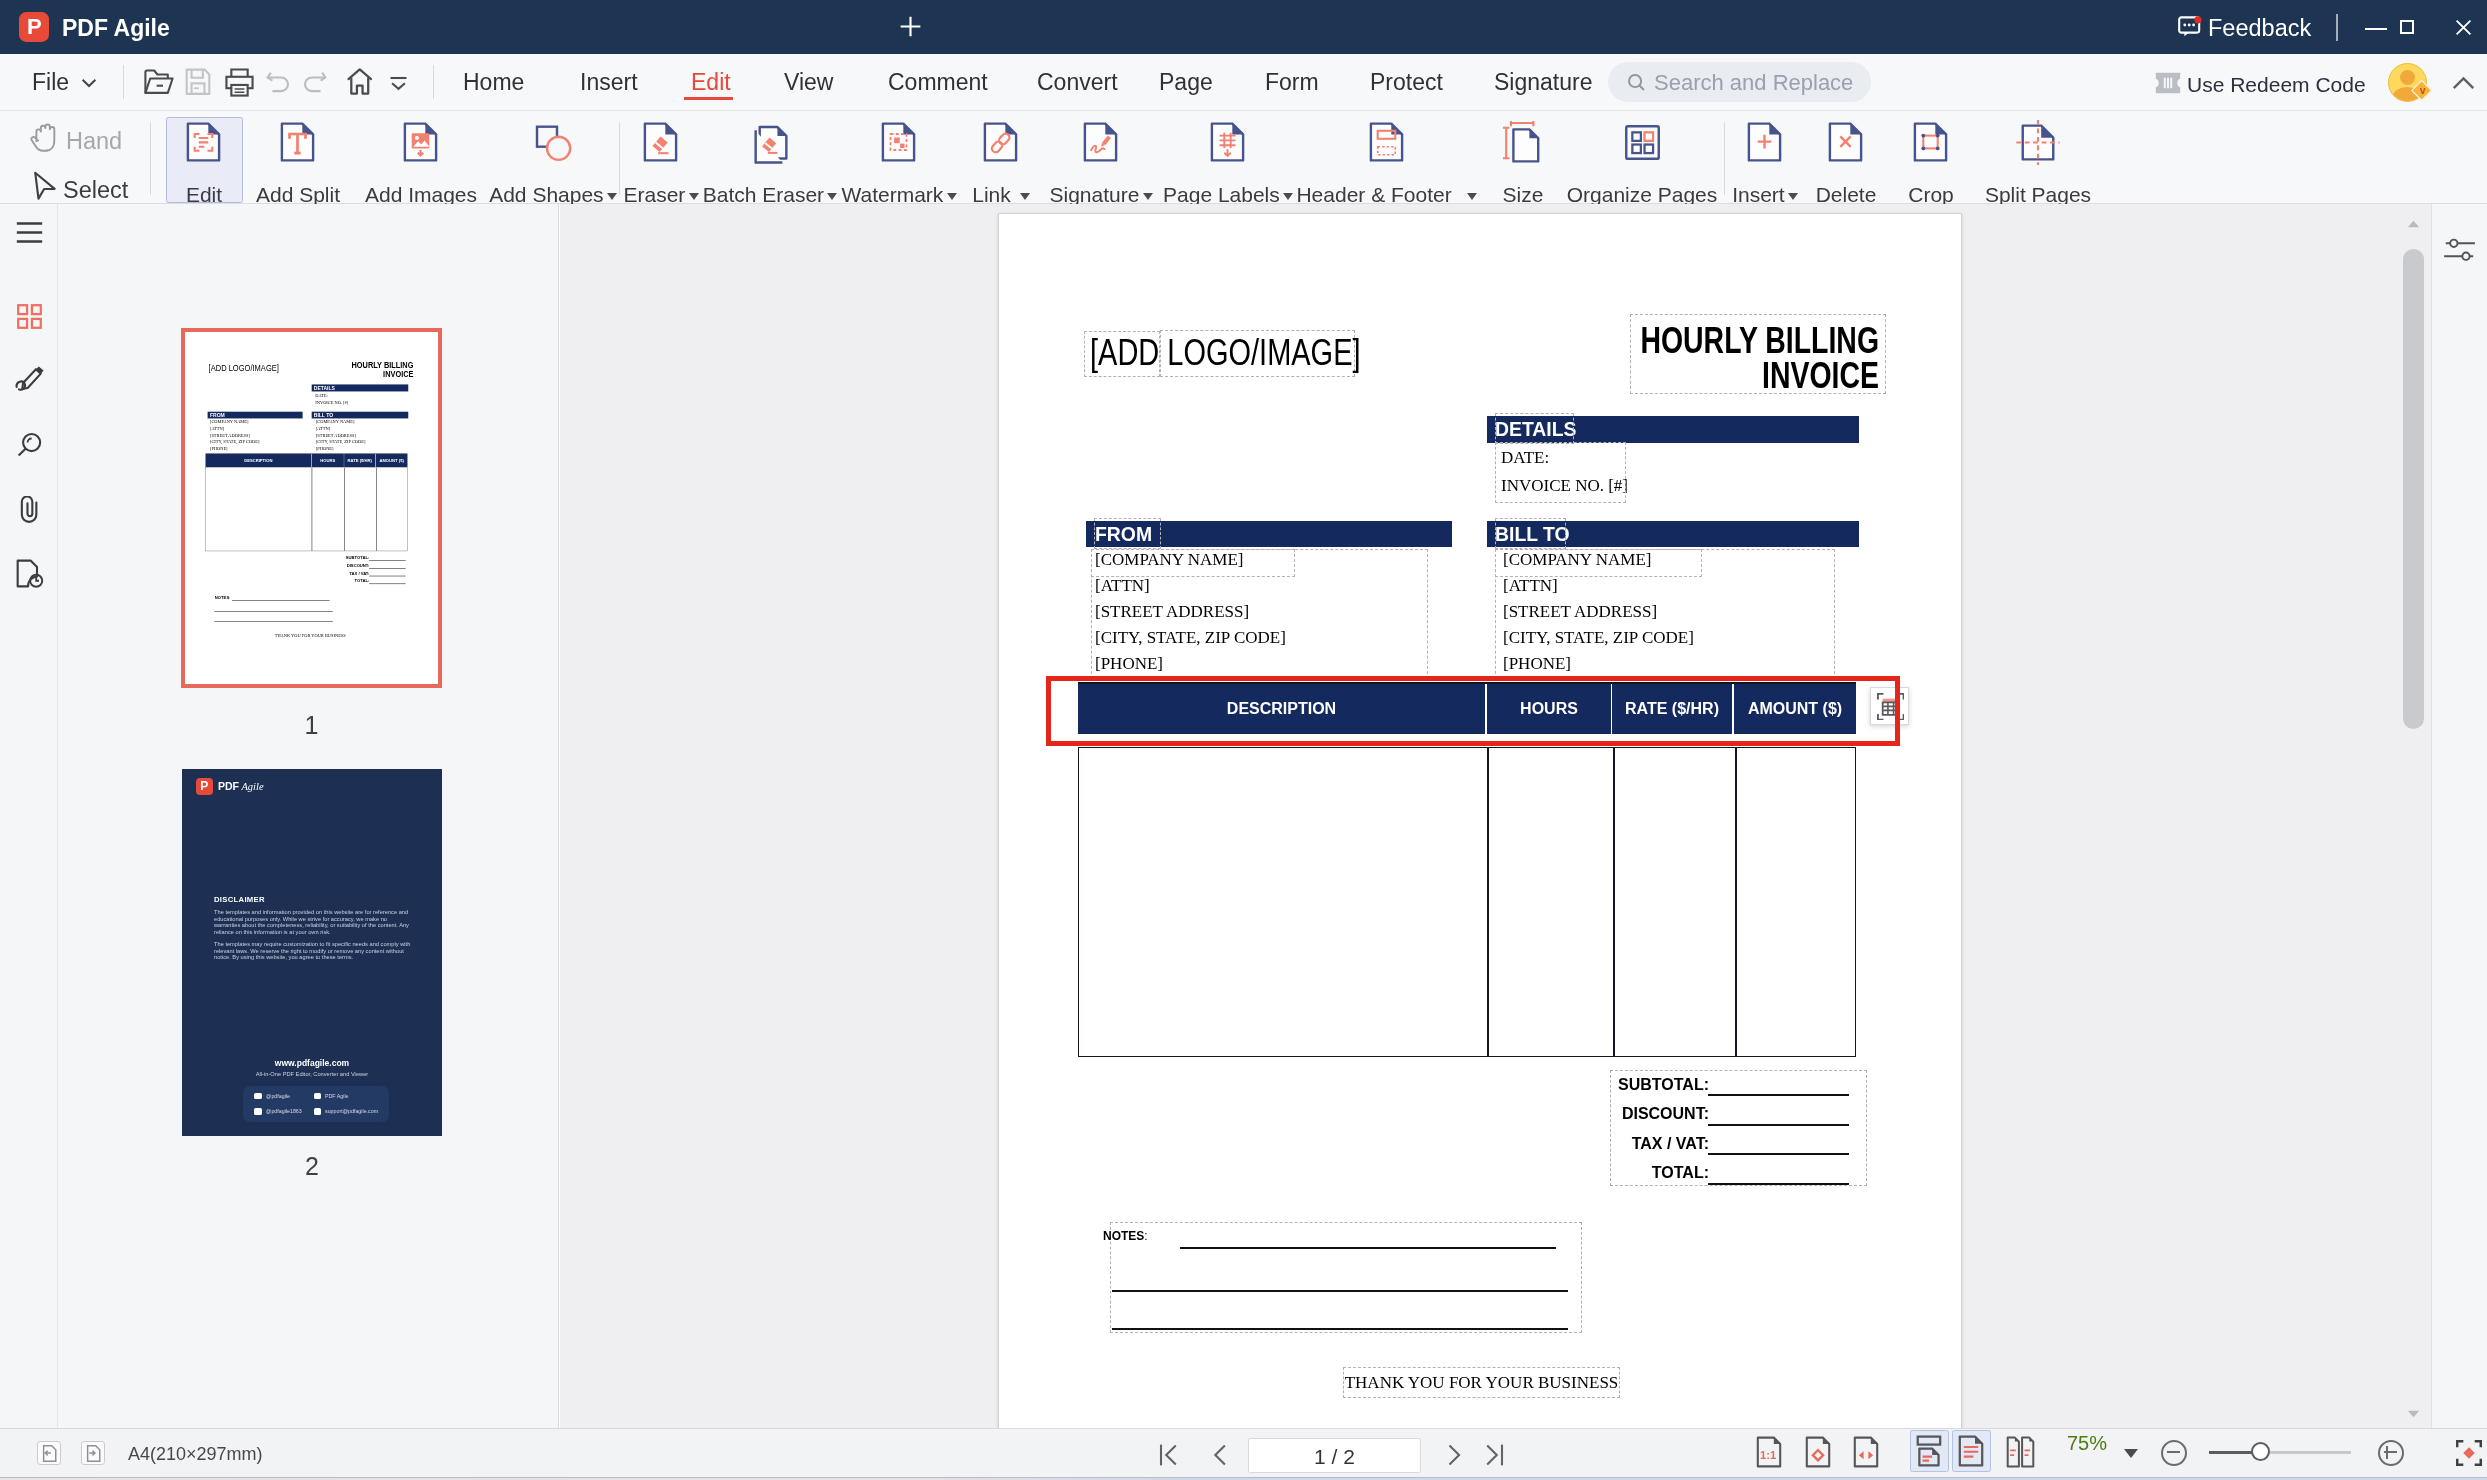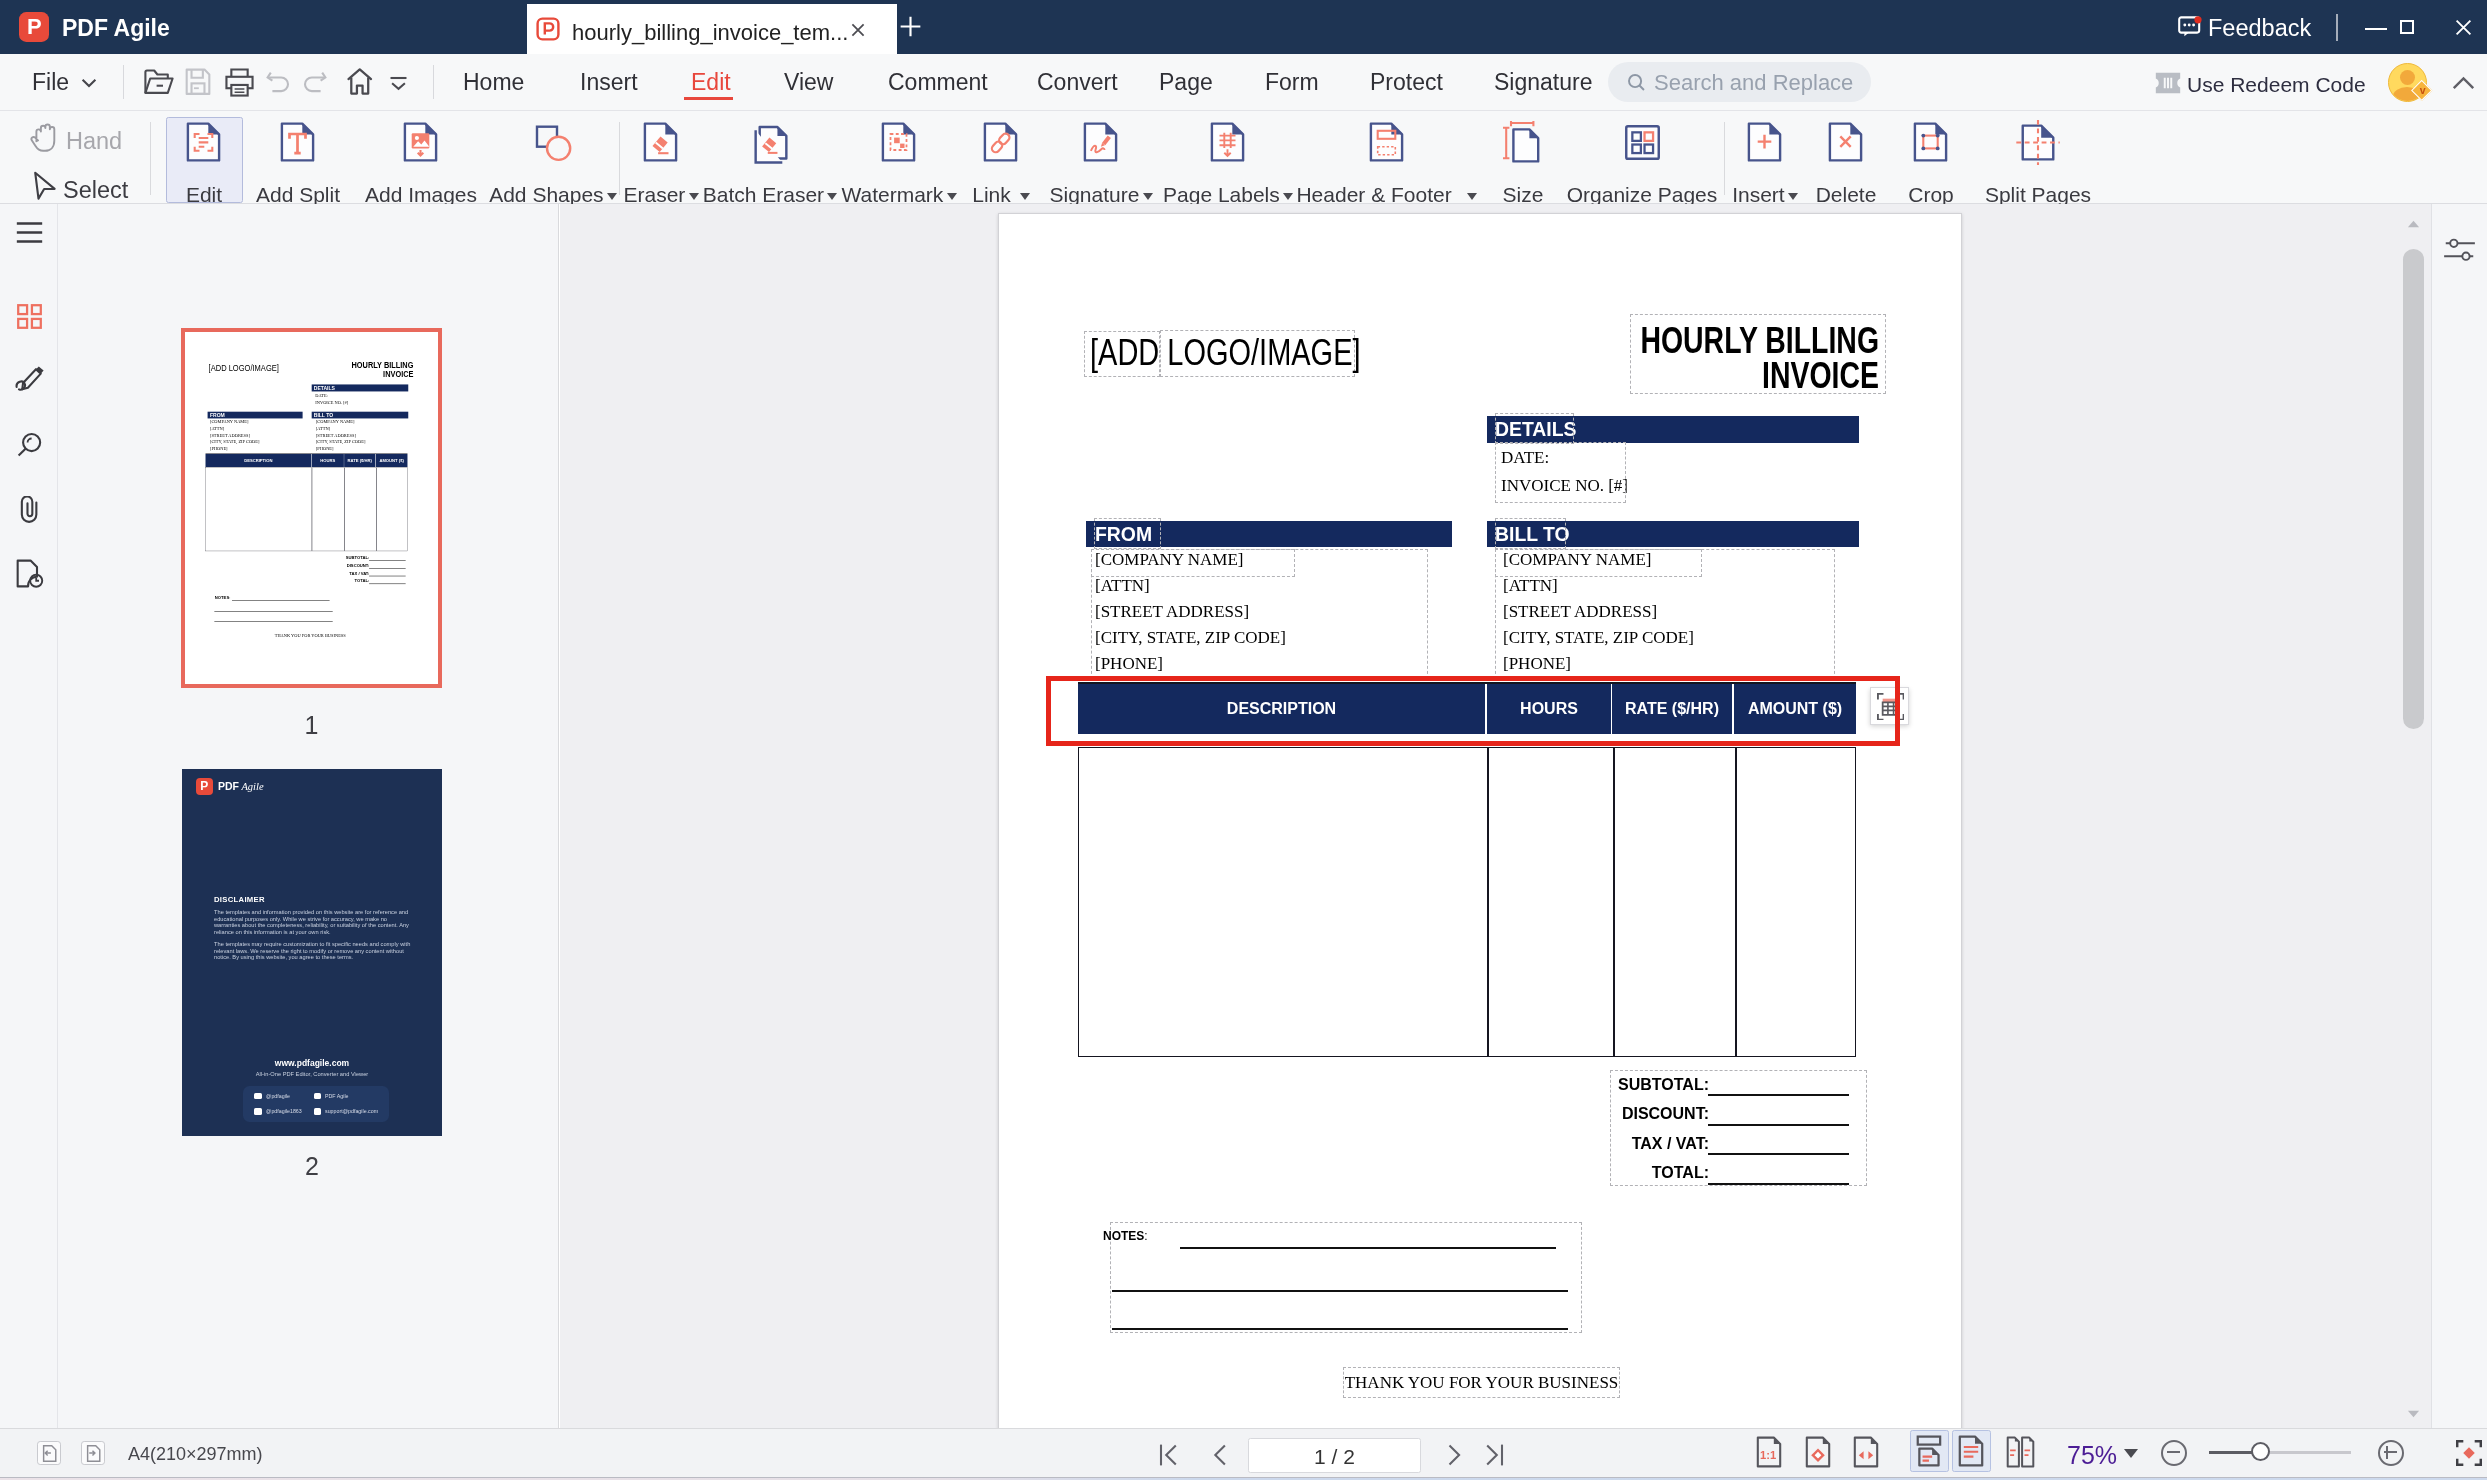--- a/index.html
+++ b/index.html
@@ -48,30 +48,20 @@
 #thumb1{position:absolute;left:123px;top:124px;width:261px;height:360px;border:4.9px solid #e8695c;background:#fff;overflow:hidden}
 #thumb2{position:absolute;left:124px;top:565px;width:260px;height:367px;background:#1d3054;overflow:hidden}
 .mini .tbody{top:522px!important;height:322px!important}
 svg{display:block}
 </style>
 </head>
 <body>
 <div id="titlebar">
   <div id="logo">P</div>
   <div id="appname">PDF Agile</div>
-  <div class="tab" id="tab2">
-    <svg class="abs" style="left:9px;top:13px" width="24" height="24" viewBox="0 0 30 30">
-        <rect x="2" y="2" width="26" height="26" rx="6" fill="none" stroke="#e84a3a" stroke-width="3"></rect>
-        <path d="M11 22 V8 H17 a4.5 4.5 0 0 1 0 9 H11" fill="none" stroke="#e84a3a" stroke-width="3"></path>
-      </svg>
-    <div class="tabtext" style="left:45px;color:#222;font-size:22px;top:16px">hourly_billing_invoice_tem...</div>
-    <svg class="tabx" style="left:323px" width="16" height="16" viewBox="0 0 20 20">
-        <path d="M3 3 L17 17 M17 3 L3 17" stroke="#4c4c52" stroke-width="2.2"></path>
-      </svg>
-  </div>
   <svg class="abs" style="left:899px;top:15.4px" width="23" height="23" viewBox="0 0 28 28">
       <path d="M14 2 V26 M2 14 H26" stroke="#fff" stroke-width="2.6"></path>
     </svg>
   <svg class="abs" style="left:2178px;top:16px" width="24" height="22" viewBox="0 0 30 27">
       <rect x="1.5" y="1.5" width="25" height="19" rx="2.5" fill="none" stroke="#fff" stroke-width="2.6"></rect>
       <path d="M8 20 v5 l6 -5" fill="#fff"></path>
       <circle cx="8.5" cy="11" r="1.8" fill="#fff"></circle>
       <circle cx="14" cy="11" r="1.8" fill="#fff"></circle>
       <circle cx="19.5" cy="11" r="1.8" fill="#fff"></circle>
       <circle cx="25" cy="4.5" r="4.5" fill="#e02d20"></circle>
@@ -599,21 +589,21 @@
       <path d="M7 15 h18 M7 21 h18 M7 27 h12" stroke="#e8695c" stroke-width="2.6"></path>
     </svg>
   <svg class="abs" style="left:2006px;top:7.3px" width="29" height="32" viewBox="0 0 36 40">
       <path d="M2 2 H11 L16 7 V38 H2 Z" fill="none" stroke="#55555c" stroke-width="2.5" stroke-linejoin="round"></path>
       <path d="M11 2 L16 7 H11 Z" fill="#55555c"></path>
       <path d="M20 2 H29 L34 7 V38 H20 Z" fill="none" stroke="#55555c" stroke-width="2.5" stroke-linejoin="round"></path>
       <path d="M29 2 L34 7 H29 Z" fill="#55555c"></path>
       <path d="M5 18 h7 M5 24 h5" stroke="#e8695c" stroke-width="2.2"></path>
       <path d="M23 18 h7 M23 24 h5" stroke="#e8695c" stroke-width="2.2"></path>
     </svg>
-  <div class="abs" style="left:2067px;top:12px;font-size:25px;color:#4c1d95">75%</div>
+  <div class="abs" style="left:2067px;top:3px;font-size:20px;color:#4d7c0f">75%</div>
   <div class="abs" style="left:2124px;top:20px;width:0;height:0;border-left:7.3px solid transparent;border-right:7.3px solid transparent;border-top:9px solid #4a4a50"></div>
   <div class="abs" style="left:2161px;top:10.5px;width:26px;height:26px;border:2px solid #6a6a71;border-radius:50%"></div>
   <div class="abs" style="left:2167px;top:22px;width:13px;height:2.4px;background:#6a6a71"></div>
   <div class="abs" style="left:2209px;top:22px;width:53px;height:3.2px;background:#5c5c63"></div>
   <div class="abs" style="left:2261px;top:22px;width:90px;height:3.2px;background:#c8c8cd"></div>
   <div class="abs" style="left:2251px;top:13px;width:19.4px;height:19.4px;background:#fff;border:2px solid #5c5c63;border-radius:50%"></div>
   <div class="abs" style="left:2378px;top:10.5px;width:26px;height:26px;border:2px solid #6a6a71;border-radius:50%"></div>
   <div class="abs" style="left:2384px;top:22px;width:13px;height:2.4px;background:#6a6a71"></div>
   <div class="abs" style="left:2386px;top:17px;width:2.4px;height:13px;background:#6a6a71"></div>
   <div class="abs" style="left:0;top:48px;width:2487px;height:4.9px;background:linear-gradient(90deg,#ebe2e8 0%,#e6dfe6 38%,#ccd8ec 48%,#cdd9ed 100%);border-top:0.8px solid #babbc3"></div>

